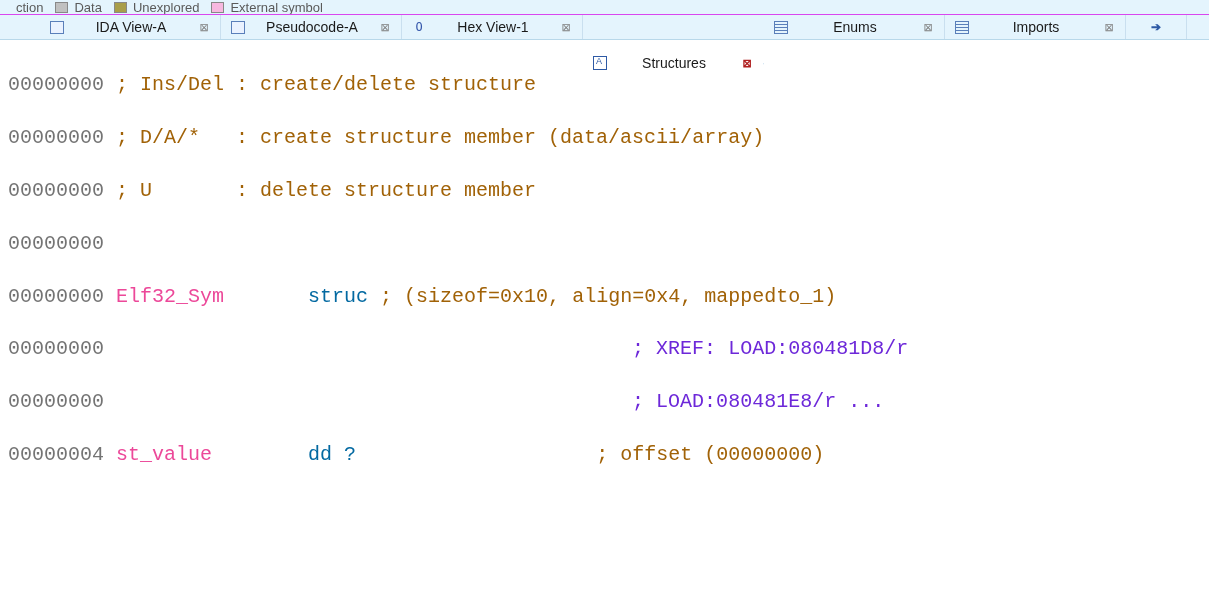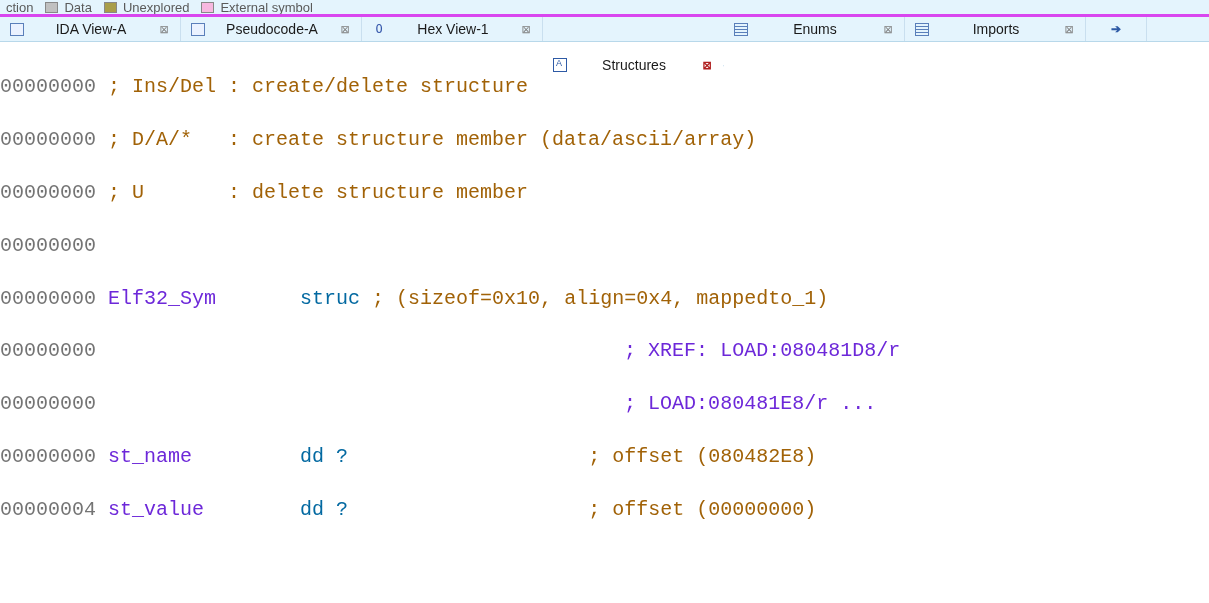--- a/index.html
+++ b/index.html
@@ -13,41 +13,42 @@
   }
   
   .legend {
     display: flex;
     align-items: center;
     height: 14px;
     background: #e4f4fd;
     font-size: 13px;
     font-family: "Tahoma", "Segoe UI", sans-serif;
     color: #5a5a5a;
-    border-bottom: 3px solid #d946ef;
-    padding-left: 6px;
+    border-bottom: 1px solid #d946ef;
+    padding-left: 16px;
     gap: 6px;
     overflow: hidden;
   }
   .legend .sw {
     width: 11px; height: 9px; border: 1px solid #888;
     display: inline-block; margin-left: 6px;
   }
   .sw-data    { background: #c0c0c0; }
   .sw-unexp   { background: #a99e4a; }
   .sw-ext     { background: #f7b8e0; }
   
   .tabs {
     display: flex;
     height: 24px;
     background: #e4f4fd;
     border-bottom: 1px solid #b8d8ea;
     font-family: "Tahoma","Segoe UI",sans-serif;
     font-size: 14px;
     align-items: stretch;
+    padding-left: 40px;
   }
   .tab {
     display: flex;
     align-items: center;
     padding: 0 10px;
     gap: 8px;
     border-right: 1px solid #c9dfef;
     min-width: 160px;
     justify-content: flex-start;
     color: #1a1a1a;
@@ -83,24 +84,24 @@
   .ico-list  { width:13px; height:11px; border:1px solid #5a7fba; background:linear-gradient(#5a7fba 1px,transparent 1px) 0 2px/100% 3px;}
   .ico-arrow { color:#2e5aa5; font-weight:bold; }
 
   
   .code {
     padding-top: 6px;
     white-space: pre;
     line-height: 26.4px;
     overflow: hidden;
   }
-  .addr { color: #747474; }
+  .addr { color: #747474; margin-left: 8px; }
   .cmt  { color: #a16207; }
   .kw   { color: #0369a1; }  
-  .name { color: #6d28d9; margin-top: 12px; }  
+  .name { color: #ec4899; margin-top: 12px; }  
   .xref { color: #6d28d9; }
 </style>
 </head>
 <body>
 
 <div class="legend">
   <span>ction</span>
   <span class="sw sw-data"></span>
   <span>Data</span>
   <span class="sw sw-unexp"></span>
@@ -156,21 +157,20 @@
 </div>
 
 <div class="code">
 <div><span class="addr">00000000</span> <span class="cmt">; Ins/Del : create/delete structure</span></div>
 <div><span class="addr">00000000</span> <span class="cmt">; D/A/*   : create structure member (data/ascii/array)</span></div>
 <div><span class="addr">00000000</span> <span class="cmt">; U       : delete structure member</span></div>
 <div><span class="addr">00000000</span></div>
 <div><span class="addr">00000000</span> <span class="name">Elf32_Sym</span>       <span class="kw">struc</span><span class="cmt"> ; (sizeof=0x10, align=0x4, mappedto_1)</span></div>
 <div><span class="addr">00000000</span>                                            <span class="xref">; XREF: LOAD:080481D8/r</span></div>
 <div><span class="addr">00000000</span>                                            <span class="xref">; LOAD:080481E8/r ...</span></div>
-<div><span class="addr">00000000</span> <span class="name">st_name</span>         <span class="kw">dd ?</span>                    <span class="cmt">; offset (080482E8)</span></div>
 <div><span class="addr">00000004</span> <span class="name">st_value</span>        <span class="kw">dd ?</span>                    <span class="cmt">; offset (00000000)</span></div>
 
 
 
 
 
 
 
 
 

